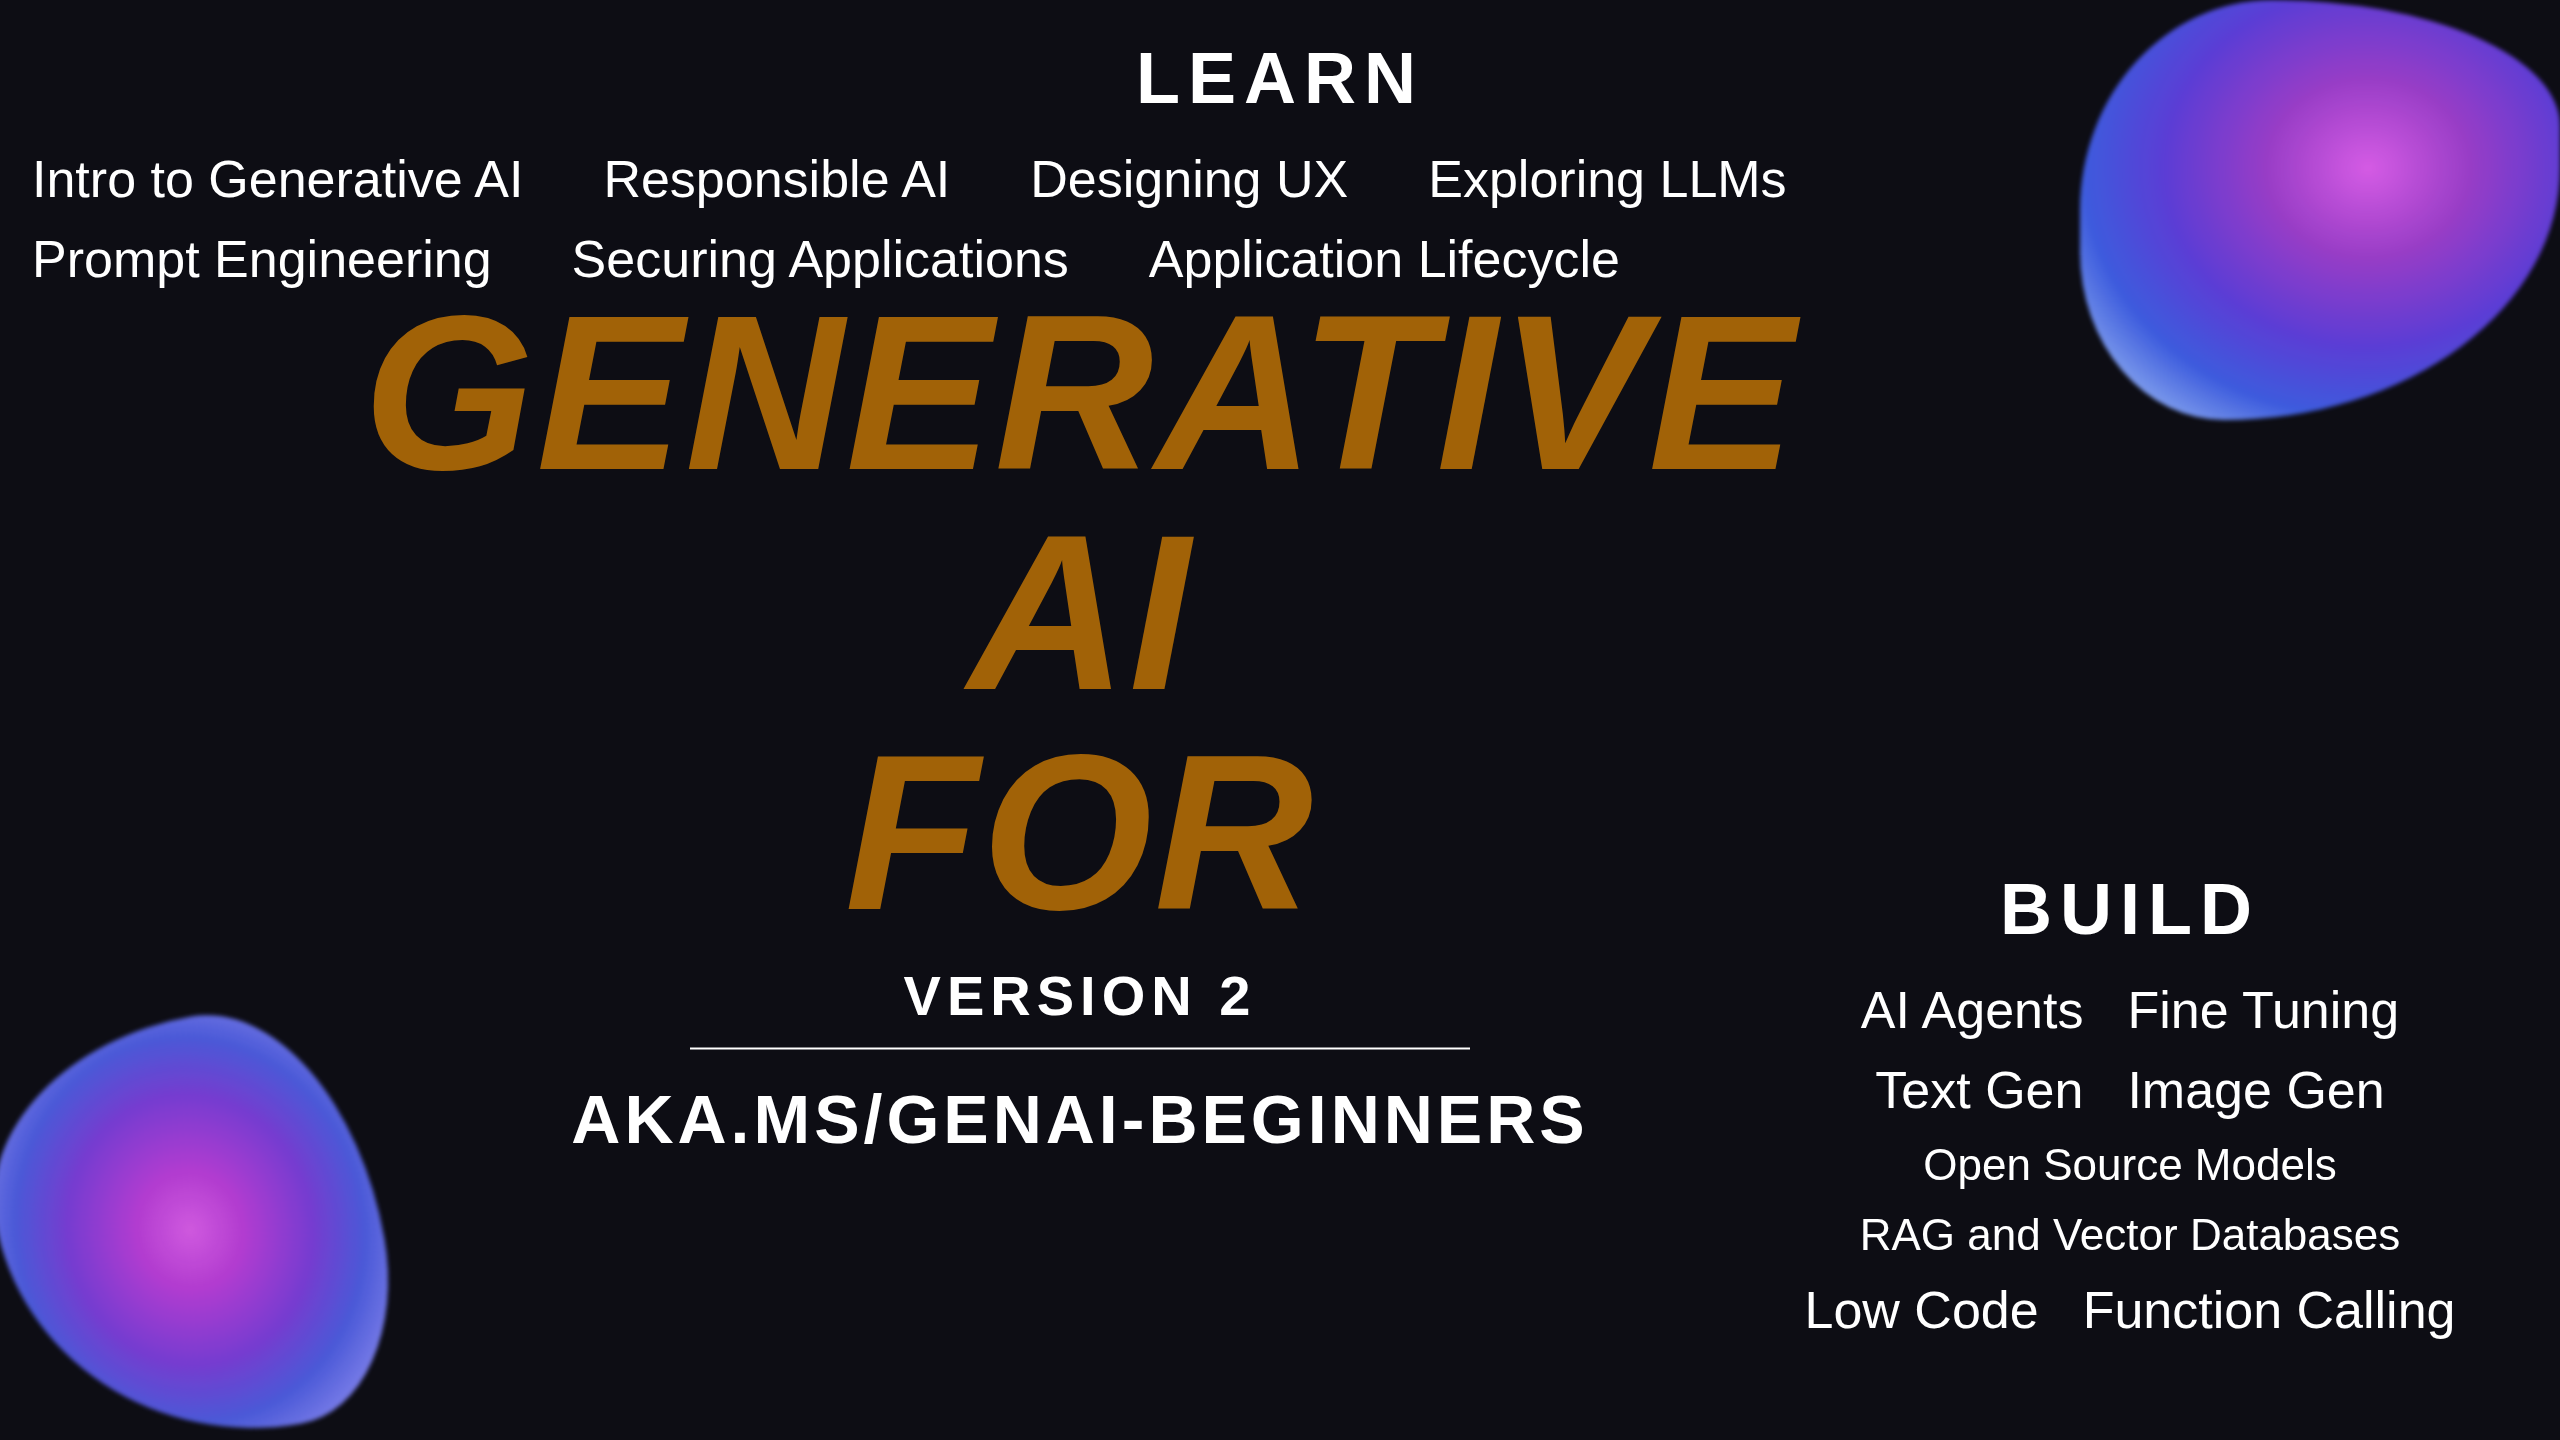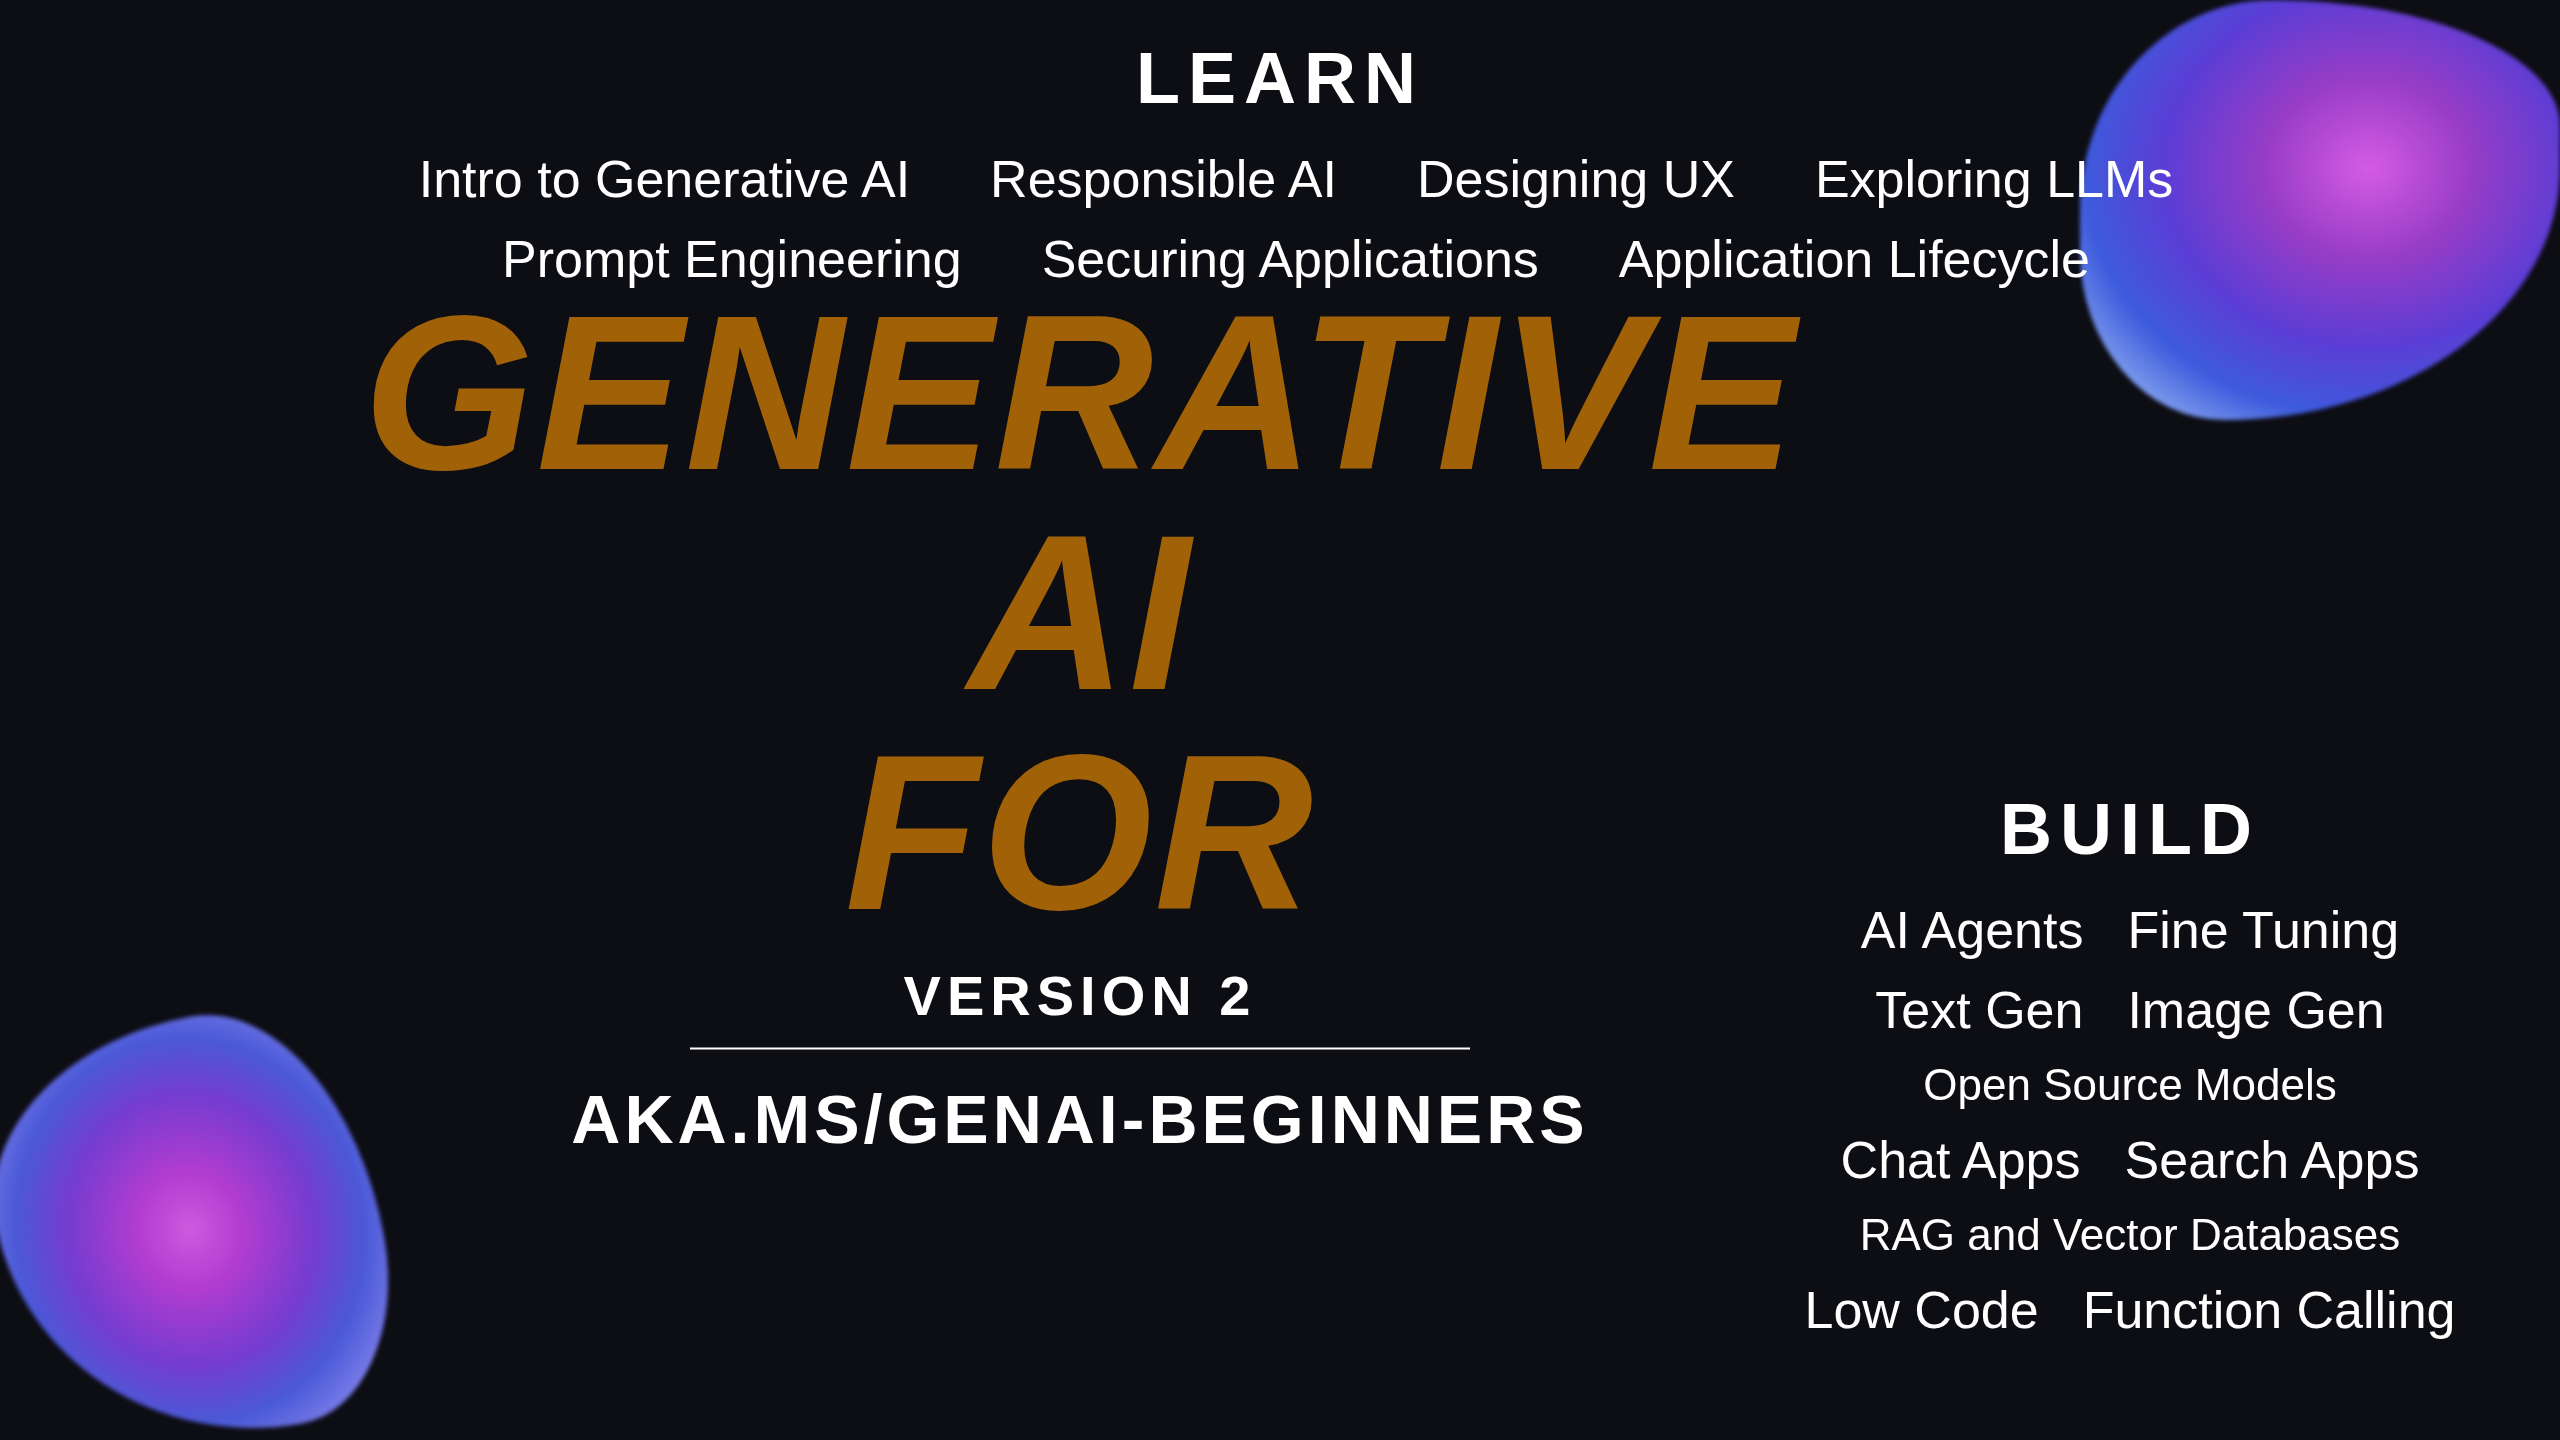--- a/index.html
+++ b/index.html
@@ -73,21 +73,21 @@
       font-size: 72px;
       font-weight: 900;
       letter-spacing: 8px;
       color: #ffffff;
       margin-bottom: 30px;
     }
 
     .learn-items-row1,
     .learn-items-row2 {
       display: flex;
-      justify-content: center;
+      justify-content: flex-start;
       gap: 80px;
       margin-bottom: 20px;
       margin-left: 32px;
     }
 
     .learn-item {
       font-size: 52px;
       font-weight: 400;
       color: #ffffff;
       white-space: nowrap;
@@ -221,24 +221,20 @@
     <span class="build-item">Fine Tuning</span>
   </div>
 
   <div class="build-row">
     <span class="build-item">Text Gen</span>
     <span class="build-item">Image Gen</span>
   </div>
 
   <div class="build-item-full">Open Source Models</div>
 
-  <div class="build-row">
-    <span class="build-item">Chat Apps</span>
-    <span class="build-item">Search Apps</span>
-  </div>
 
   <div class="build-item-full">RAG and Vector Databases</div>
 
   <div class="build-row">
     <span class="build-item">Low Code</span>
     <span class="build-item">Function Calling</span>
   </div>
 </div>
 
 </body></html>

